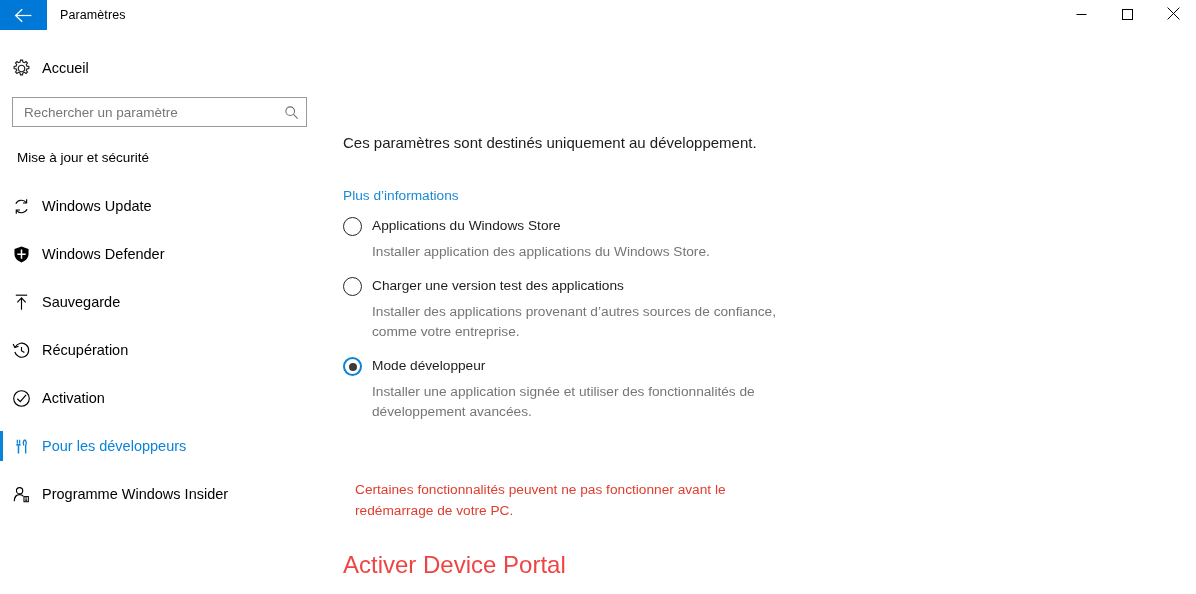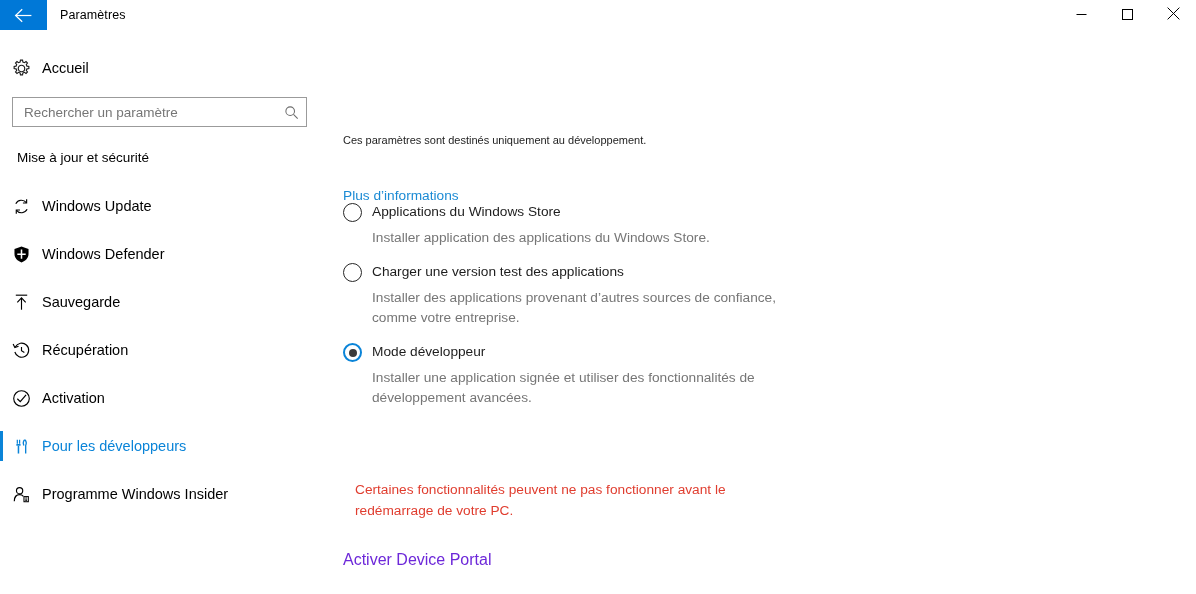--- a/index.html
+++ b/index.html
@@ -185,21 +185,21 @@
     font-size: 24px;
     font-weight: 300;
     line-height: 35px;
     color: #1d1d1d;
   }
 
   #page-desc {
     position: absolute;
     left: 21px;
     top: 104px;
-    font-size: 11px;
+    font-size: 15px;
     color: #1d1d1d;
   }
 
   #more-info-link {
     position: absolute;
     left: 21px;
     top: 130px;
     font-size: 13.7px;
     color: #1a8ad4;
     text-decoration: none;
@@ -207,21 +207,21 @@
     margin-top: 28px;
   }
 
   #radio-group {
     position: absolute;
     left: 21px;
     top: 172px;
     width: 520px;
   }
 
-  .radio-option { position: relative; margin-bottom: 14px; }
+  .radio-option { position: relative; margin-bottom: 14px; margin-top: 14px; }
 
   .radio-head {
     display: flex;
     align-items: flex-start;
     cursor: pointer;
   }
   .radio-mark {
     width: 19px; height: 19px;
     min-width: 19px;
     border-radius: 50%;
@@ -265,23 +265,23 @@
     width: 430px;
     font-size: 13.7px;
     line-height: 21px;
     color: #e03d2f;
   }
 
   #section2-title {
     position: absolute;
     left: 21px;
     top: 521px;
-    font-size: 16px;
+    font-size: 24px;
     font-weight: 300;
-    color: #6d28d9;
+    color: #ef4444;
   }
 </style>
 </head>
 <body>
 
 <div id="titlebar">
   <div id="back-button">
     <span>
       <svg width="19" height="15" viewBox="0 0 19 15">
         <path d="M8.2 1.2 L1.6 7.5 L8.2 13.8" fill="none" stroke="#ffffff" stroke-width="1.2"></path>

